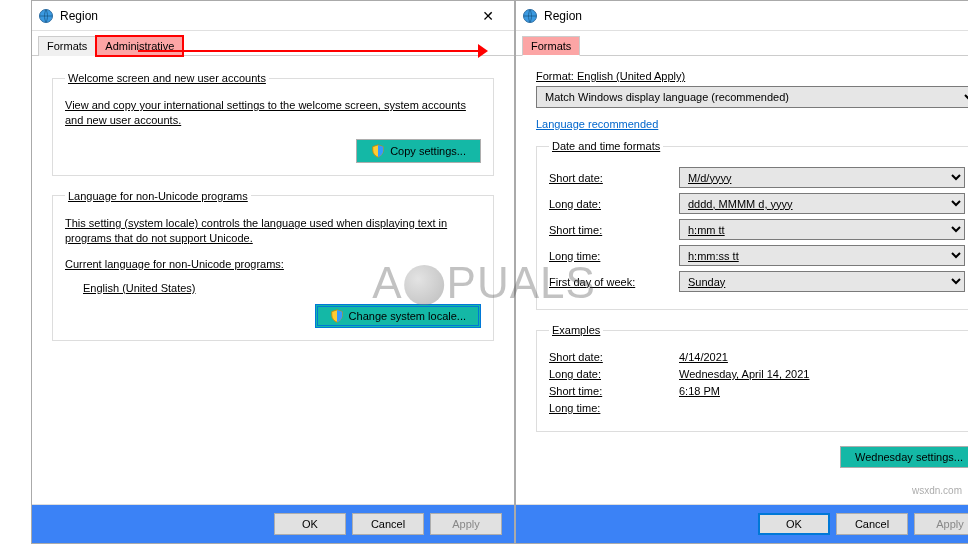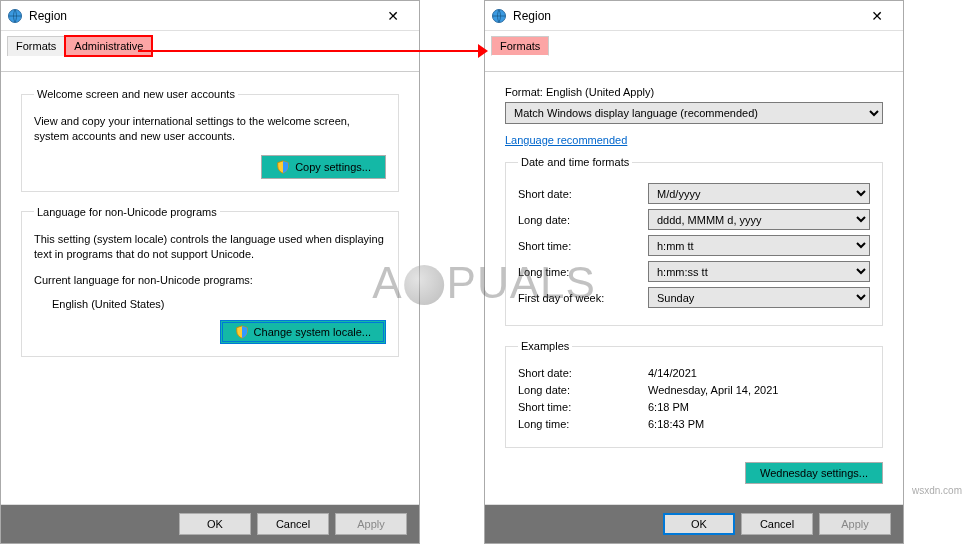--- a/index.html
+++ b/index.html
@@ -11,26 +11,27 @@
     font-family: "Segoe UI", Tahoma, sans-serif;
     font-size: 12px;
     background: #fff;
     color: #000;
     position: relative;
     overflow: hidden;
   }
   .window {
     position: absolute;
     top: 0;
-    width: 420px;
+    width: 484px;
     height: 544px;
     border: 1px solid #aaa;
     background: #fff;
     display: flex;
     flex-direction: column;
+    margin-left: 31px;
   }
   .window.left { left: 0; }
   .window.right { left: 484px; }
   .titlebar {
     height: 30px;
     display: flex;
     align-items: center;
     padding: 0 6px;
     border-bottom: 1px solid #e0e0e0;
   }
@@ -41,21 +42,21 @@
   .titlebar .title { flex: 1; font-size: 12px; }
   .titlebar .close {
     width: 40px;
     text-align: center;
     font-size: 14px;
     font-family: sans-serif;
     cursor: default;
   }
   .tabstrip {
     display: flex;
-    padding: 4px 6px 16px 6px;
+    padding: 4px 6px 0 6px;
     border-bottom: 1px solid #ccc;
     gap: 0;
   }
   .tab {
     padding: 3px 8px;
     border: 1px solid #ccc;
     border-bottom: none;
     background: #f0f0f0;
     font-size: 11px;
     position: relative;
@@ -67,20 +68,21 @@
     border-bottom: 1px solid #fff;
   }
   .tab.redbox {
     outline: 2px solid #ff0000;
     outline-offset: -1px;
   }
   .content {
     flex: 1;
     padding: 10px 20px;
     overflow: hidden;
+    text-decoration: underline;
   }
   fieldset.group {
     border: 1px solid #ddd;
     margin: 6px 0 14px 0;
     padding: 10px 12px 12px 12px;
   }
   fieldset.group legend {
     font-size: 11px;
     padding: 0 3px;
   }
@@ -98,21 +100,21 @@
     cursor: default;
     min-height: 22px;
   }
   .btn-row-right { text-align: right; }
   .shield {
     width: 14px; height: 14px;
   }
   .indent { margin-left: 18px; font-size: 11px; }
   .bottombar {
     border-top: 1px solid #ddd;
-    background: #737373;
+    background: #3b82f6;
     padding: 8px 12px;
     display: flex;
     justify-content: flex-end;
     gap: 6px;
   }
   .bottombar .btn {
     min-width: 72px;
     background: #e1e1e1;
   }
   .btn.disabled { color: #888; }
@@ -333,21 +335,20 @@
       <div class="formrow">
         <span class="lbl">Long date:</span>
         <span class="val">Wednesday, April 14, 2021</span>
       </div>
       <div class="formrow">
         <span class="lbl">Short time:</span>
         <span class="val">6:18 PM</span>
       </div>
       <div class="formrow">
         <span class="lbl">Long time:</span>
-        <span class="val">6:18:43 PM</span>
       </div>
     </fieldset>
 
     <div class="btn-row-right">
       <button class="btn">Wednesday settings...</button>
     </div>
   </div>
   <div class="bottombar">
     <button class="btn highlight">OK</button>
     <button class="btn">Cancel</button>

